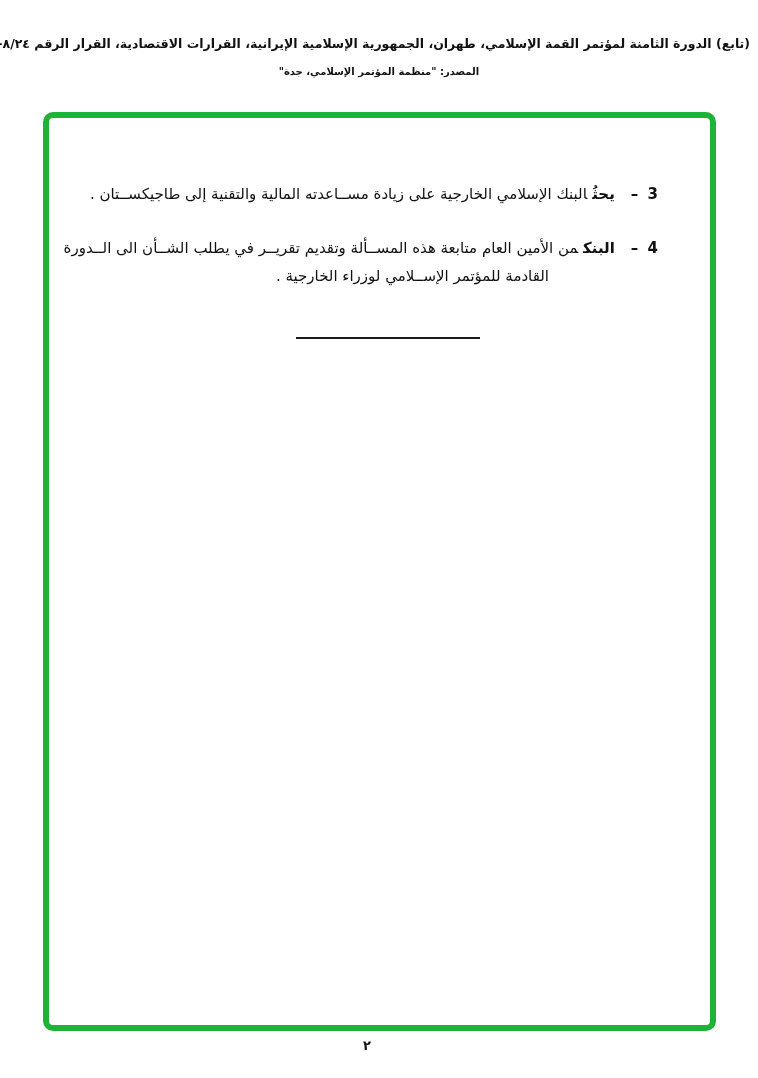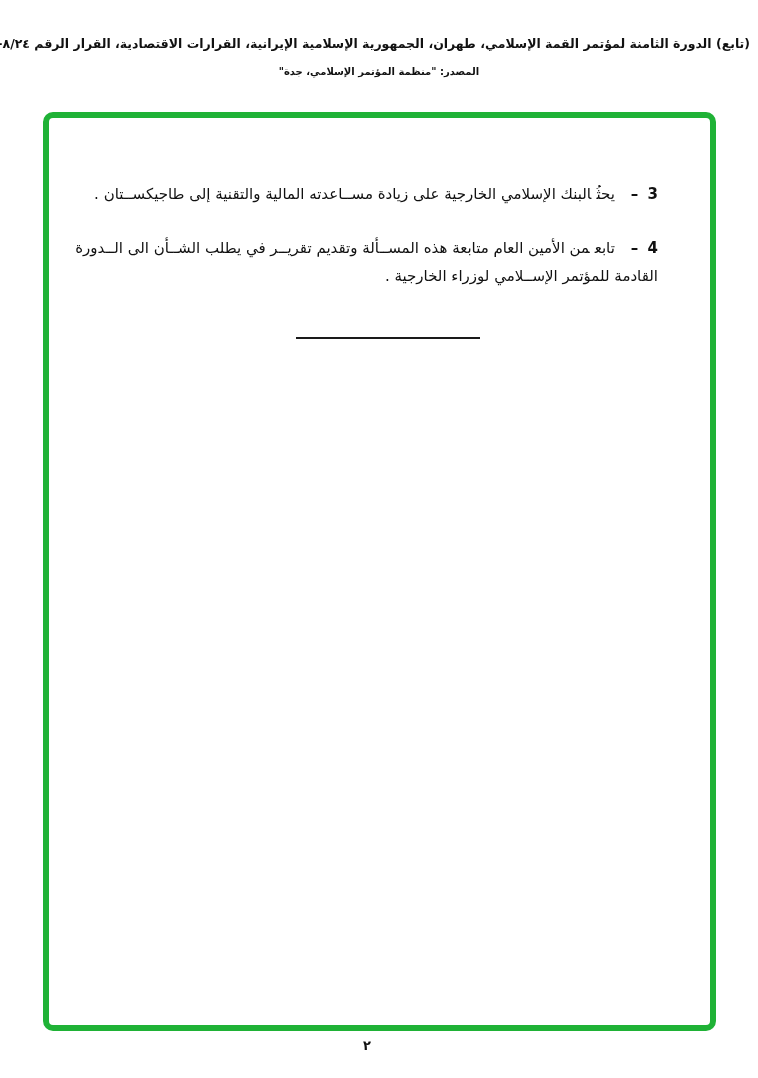--- a/index.html
+++ b/index.html
@@ -46,24 +46,24 @@
     position: absolute;
     top: 62px; right: 52px; left: 58px;
     direction: rtl;
     font-size: 15px;
     line-height: 28px;
   }
   .clause { margin: 0 0 26px 0; }
   .clause-line { direction: rtl; white-space: nowrap; }
   .clause-num  { display: inline-block; margin-left: 16px; font-weight: bold; font-size: 15px; }
   .clause-num .dash { margin-right: 4px; }
-  .kw { font-weight: normal; margin-left: 5px; }
+  .kw { font-weight: bold; margin-left: 5px; }
   .clause-cont {
     direction: rtl;
-    text-align: right;
+    text-align: center;
     white-space: nowrap;
     padding-left: 60px;
   }
   
   .divider {
     position: absolute;
     left: 247px; top: 219px;
     width: 184px; height: 0;
     border-top: 2px solid #1a1a1a;
   }
@@ -88,21 +88,21 @@
     <div class="content">
 
       <div class="clause">
         <div class="clause-line">
           <span class="clause-num"><span>3</span> <span class="dash">–</span></span><span class="kw">يحثُ</span><span>البنك الإسلامي الخارجية على زيادة مســاعدته المالية والتقنية إلى طاجيكســتان .</span>
         </div>
       </div>
 
       <div class="clause">
         <div class="clause-line">
-          <span class="clause-num"><span>4</span> <span class="dash">–</span></span><span class="kw">تابع</span><span>من الأمين العام متابعة هذه المســألة وتقديم تقريــر في يطلب الشــأن الى الــدورة</span>
+          <span class="clause-num"><span>4</span> <span class="dash">–</span></span><span class="kw">البنك</span><span>من الأمين العام متابعة هذه المســألة وتقديم تقريــر في يطلب الشــأن الى الــدورة</span>
         </div>
         <div class="clause-cont">القادمة للمؤتمر الإســلامي لوزراء الخارجية .</div>
       </div>
 
     </div>
 
     <div class="divider"></div>
   </div>
 
   <div class="page-number">٢</div>

